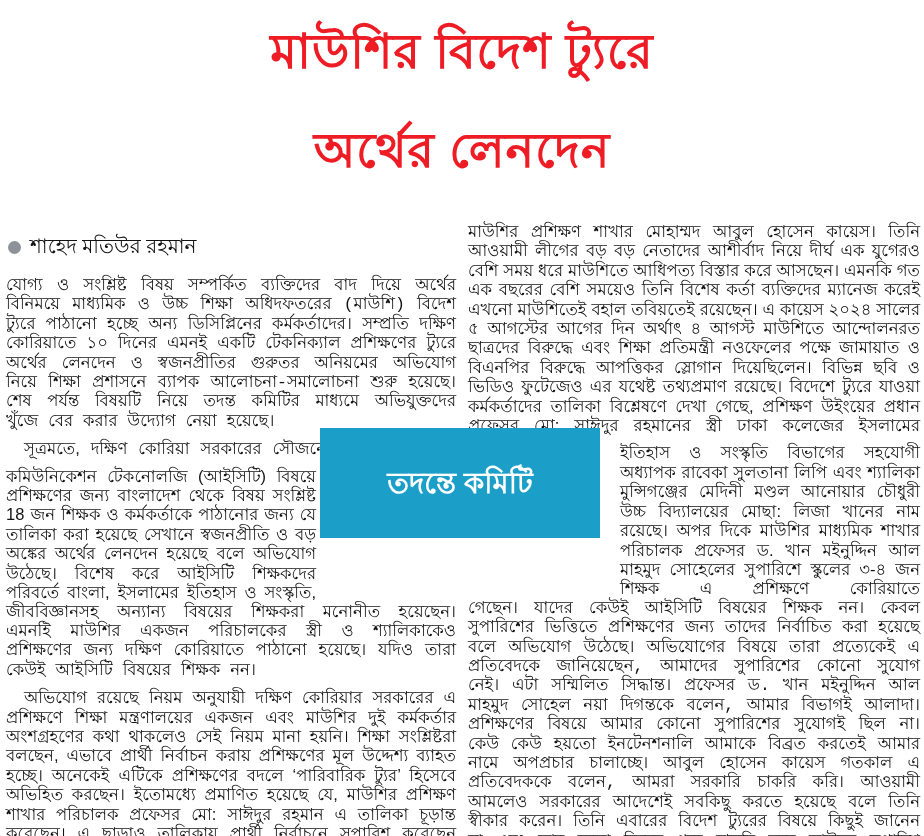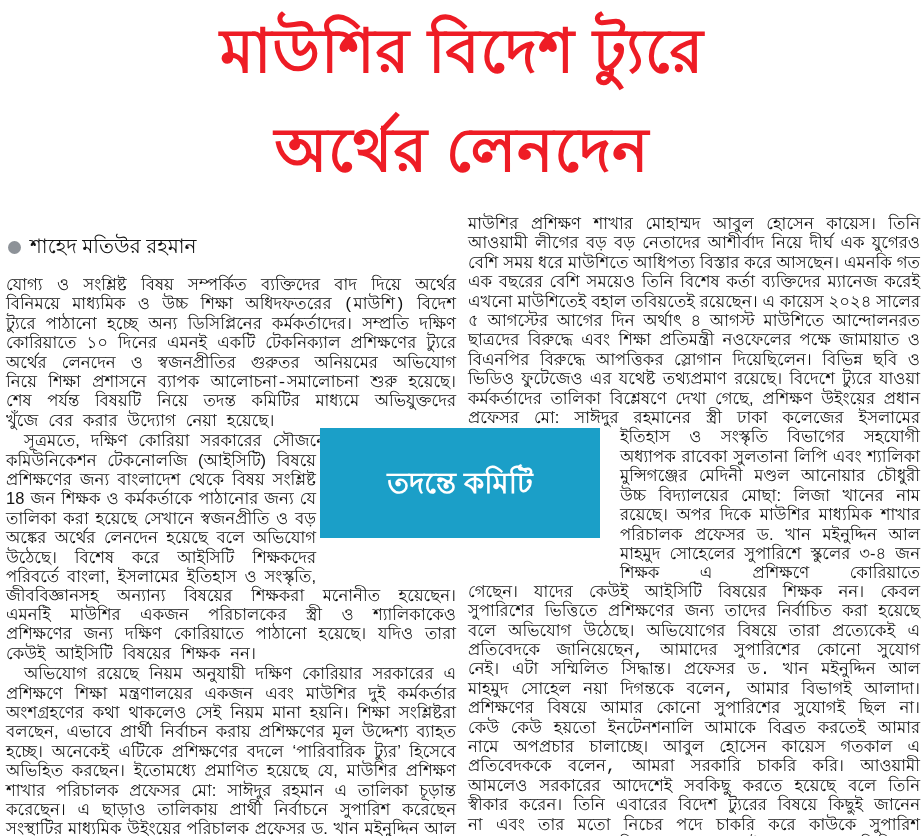--- a/index.html
+++ b/index.html
@@ -3,34 +3,34 @@
 <meta charset="utf-8">
 <style>
   html,body{margin:0;padding:0;background:#ffffff;}
   .page{
     position:relative;width:924px;height:836px;background:#ffffff;overflow:hidden;
     font-family:"Liberation Sans", sans-serif;color:#141414;
   }
   
   .headline{
     position:absolute;top:2px;left:0;width:924px;text-align:center;
-    font-weight:bold;font-size:61px;line-height:99px;letter-spacing:1px;
+    font-weight:bold;font-size:48px;line-height:99px;letter-spacing:1px;
   }
   
   .byline{
     position:absolute;top:231px;left:8px;display:flex;align-items:center;gap:9px;
     font-size:20px;font-weight:normal;color:#111;
   }
   .byline-dot{width:13px;height:13px;border-radius:50%;background:#8d9298;flex:0 0 auto;}
   
   .col{position:absolute;font-size:16.5px;line-height:19.4px;color:#121212;}
   .col-left{left:6px;top:276px;width:450px;}
   .col-right{left:468px;top:214px;width:452px;}
   .seg{text-align:justify;font-family:Liberation Mono, monospace;}
-  .seg-fill{text-align:justify;text-align-last:justify;}
+  .seg-fill{text-align:justify;text-align-last:justify;margin-top:8px;}
   .narrow-left{padding-right:140px;}
   .narrow-right{padding-left:152px;}
   .indent{text-indent:18px;}
   
   .pullquote{
     position:absolute;left:320px;top:428px;width:280px;height:110px;
     display:flex;flex-direction:column;justify-content:center;align-items:center;
     color:#ffffff;font-weight:bold;font-size:29px;line-height:46px;text-align:center;
   }
 </style>

